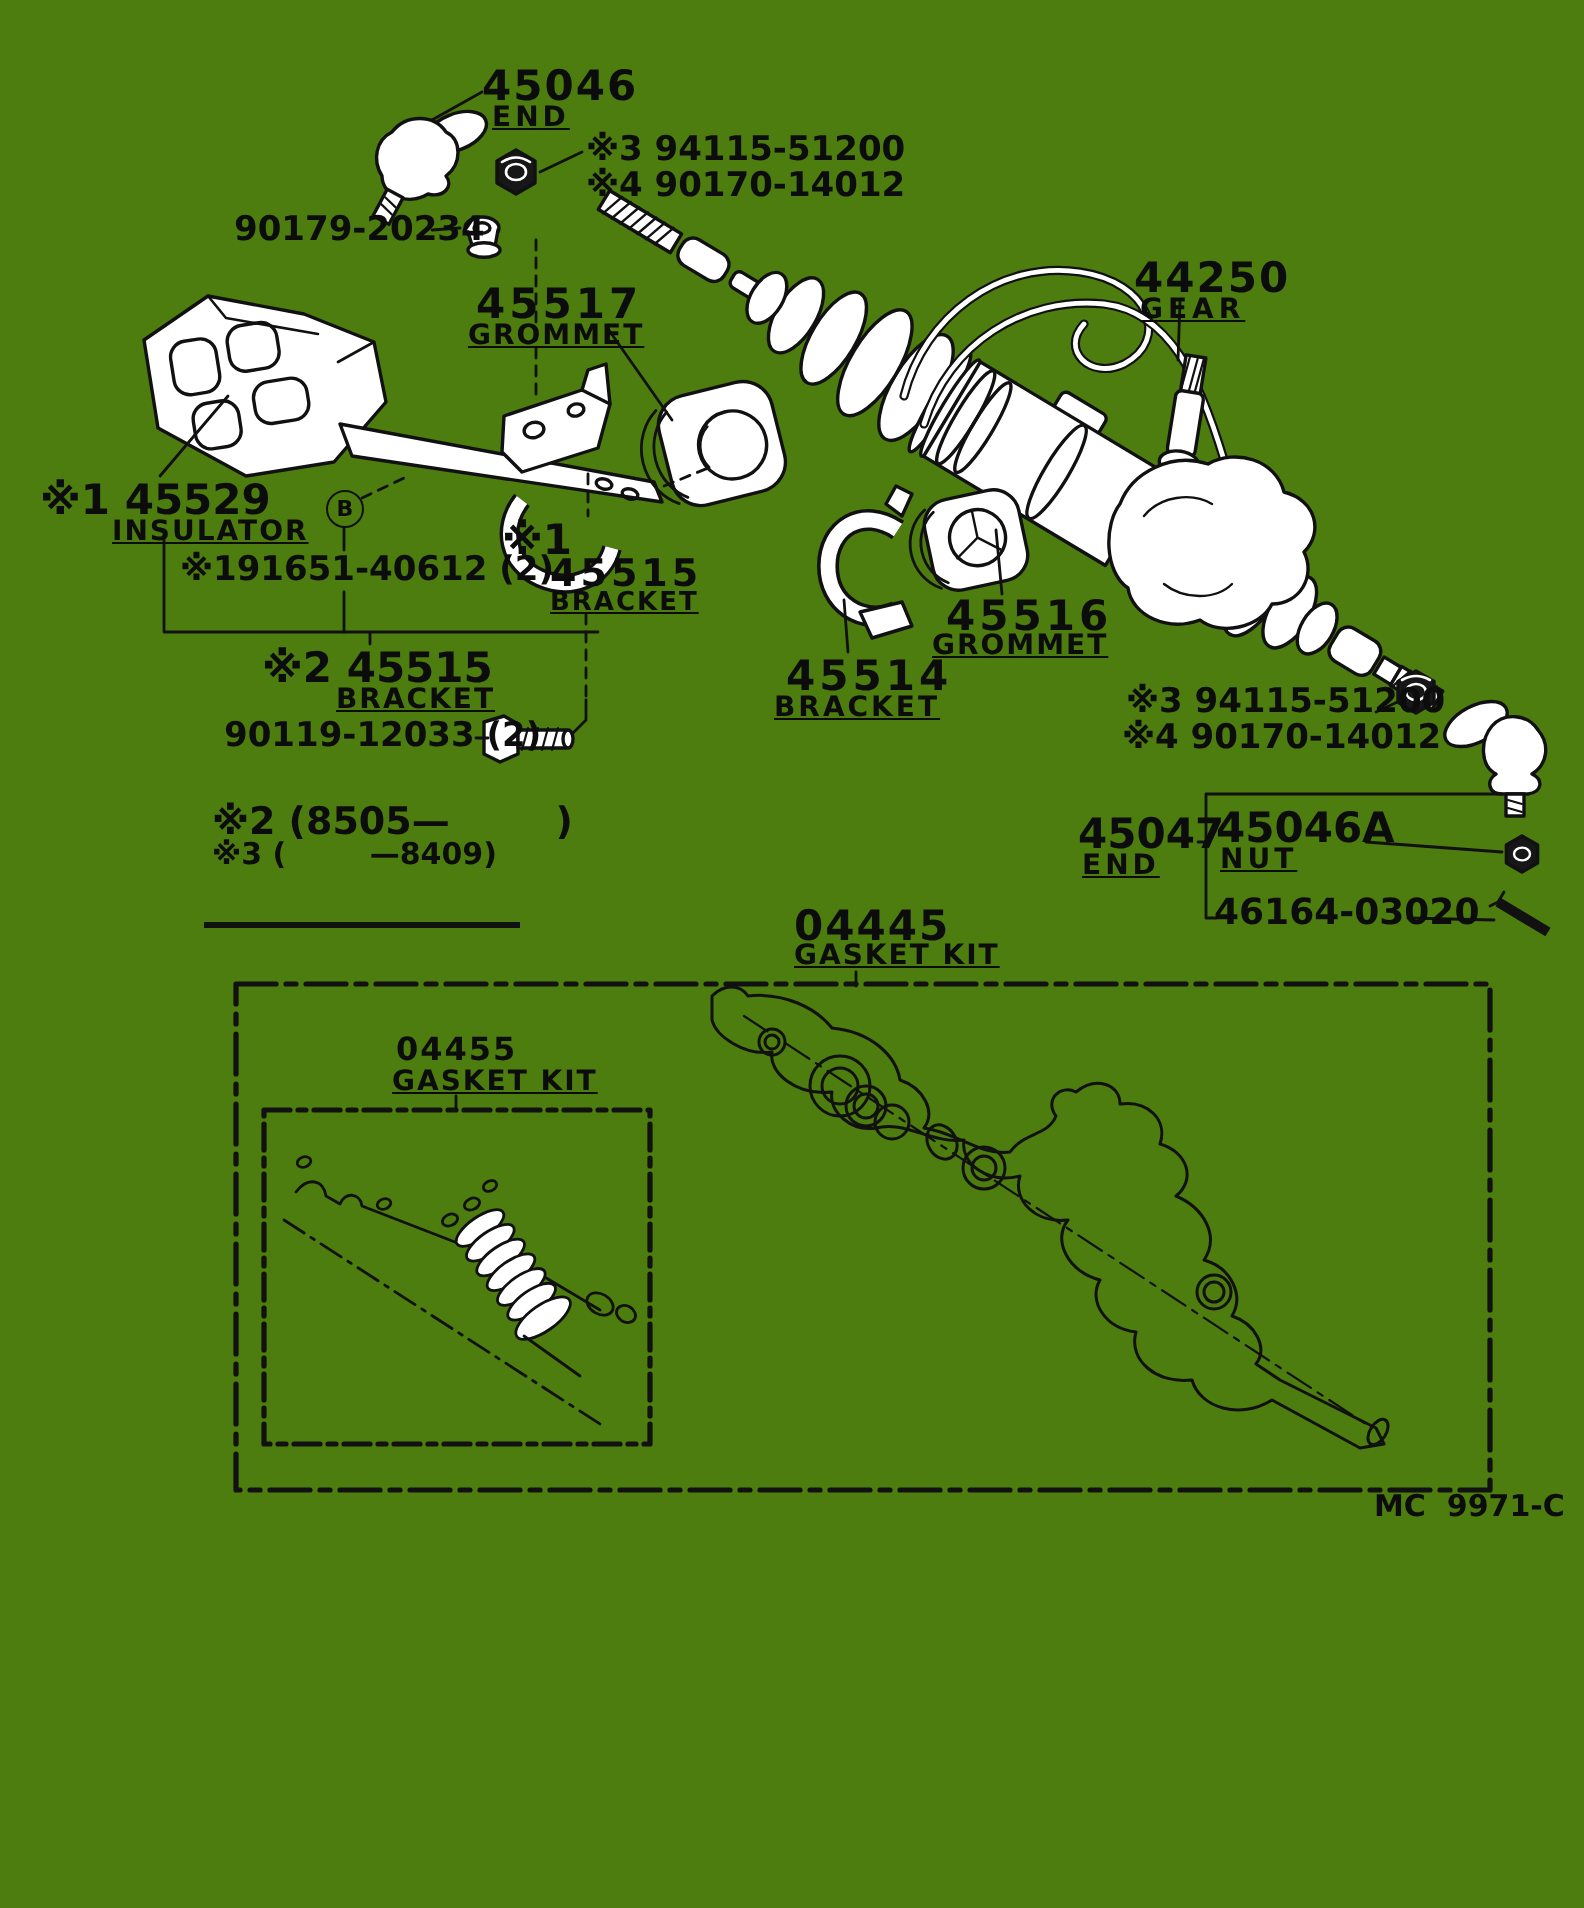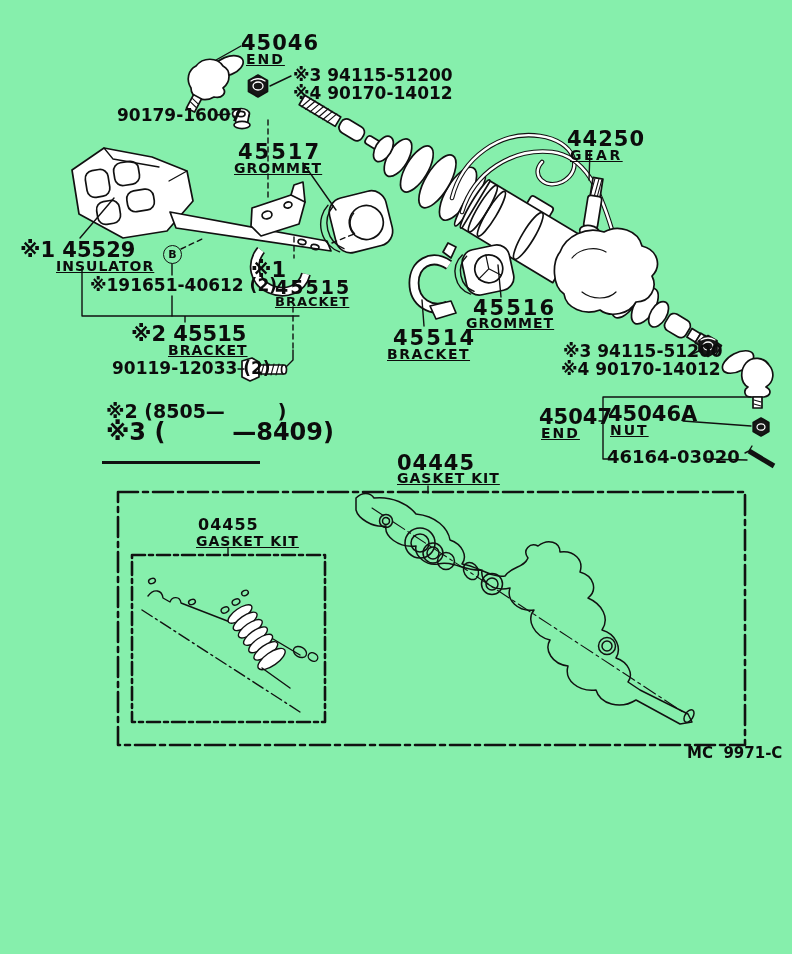--- a/index.html
+++ b/index.html
@@ -1,16 +1,16 @@
 <!DOCTYPE html>
 <html><head>
 <meta charset="utf-8">
 <style>
   html,body{margin:0;padding:0;background:#fff;}
-  #stage{position:relative;width:792px;height:954px;background:#86efac;overflow:hidden;
+  #stage{position:relative;width:792px;height:954px;background:#4d7c0f;overflow:hidden;
          font-family:"DejaVu Sans",sans-serif;}
   #art{position:absolute;left:0;top:0;}
   .pn{position:absolute;font-weight:bold;color:#0c0c0c;white-space:pre;line-height:1;}
   .sub{position:absolute;font-weight:bold;color:#0c0c0c;white-space:pre;line-height:1;text-decoration:underline;}
   .circ{position:absolute;width:17px;height:17px;border:1.8px solid #111;border-radius:50%;
         font-size:11px;font-weight:bold;color:#0c0c0c;display:flex;align-items:center;justify-content:center;}
   .uline{position:absolute;background:#111;}
 </style>
 </head>
 <body>
@@ -229,21 +229,21 @@
     </g>
   </g>
 </svg>
 
 <div class="pn" style="left:241px;top:33px;font-size:21px;letter-spacing:1px">45046</div>
 <div class="sub" style="left:246px;top:52px;font-size:14px;letter-spacing:2px">END</div>
 
 <div class="pn" style="left:293px;top:67px;font-size:17px">※3 94115-51200</div>
 <div class="pn" style="left:293px;top:85px;font-size:17px">※4 90170-14012</div>
 
-<div class="pn" style="left:117px;top:107px;font-size:17px">90179-16007</div>
+<div class="pn" style="left:117px;top:107px;font-size:17px">90179-20234</div>
 
 <div class="pn" style="left:238px;top:142px;font-size:21px;letter-spacing:2px">45517</div>
 <div class="sub" style="left:234px;top:161px;font-size:14px;letter-spacing:1px">GROMMET</div>
 
 <div class="pn" style="left:567px;top:129px;font-size:21px;letter-spacing:1px">44250</div>
 <div class="sub" style="left:570px;top:148px;font-size:14px;letter-spacing:2.5px">GEAR</div>
 
 <div class="pn" style="left:20px;top:240px;font-size:21px">※1 45529</div>
 <div class="sub" style="left:56px;top:259px;font-size:14px;letter-spacing:1px">INSULATOR</div>
 
@@ -254,21 +254,21 @@
 <div class="pn" style="left:251px;top:260px;font-size:21px">※1</div>
 <div class="pn" style="left:275px;top:278px;font-size:19px;letter-spacing:2px">45515</div>
 <div class="sub" style="left:275px;top:295px;font-size:13px;letter-spacing:1px">BRACKET</div>
 
 <div class="pn" style="left:131px;top:324px;font-size:21px">※2 45515</div>
 <div class="sub" style="left:168px;top:343px;font-size:14px;letter-spacing:1px">BRACKET</div>
 
 <div class="pn" style="left:112px;top:360px;font-size:17px">90119-12033 (2)</div>
 
 <div class="pn" style="left:106px;top:402px;font-size:19px">※2 (8505—        )</div>
-<div class="pn" style="left:106px;top:420px;font-size:24px">※3 (        —8409)</div>
+<div class="pn" style="left:106px;top:420px;font-size:15px">※3 (        —8409)</div>
 <div class="uline" style="left:102px;top:461px;width:158px;height:3px"></div>
 
 <div class="pn" style="left:393px;top:328px;font-size:21px;letter-spacing:2px">45514</div>
 <div class="sub" style="left:387px;top:347px;font-size:14px;letter-spacing:1.5px">BRACKET</div>
 
 <div class="pn" style="left:473px;top:298px;font-size:21px;letter-spacing:2px">45516</div>
 <div class="sub" style="left:466px;top:316px;font-size:14px;letter-spacing:1px">GROMMET</div>
 
 <div class="pn" style="left:563px;top:343px;font-size:17px">※3 94115-51200</div>
 <div class="pn" style="left:561px;top:361px;font-size:17px">※4 90170-14012</div>

